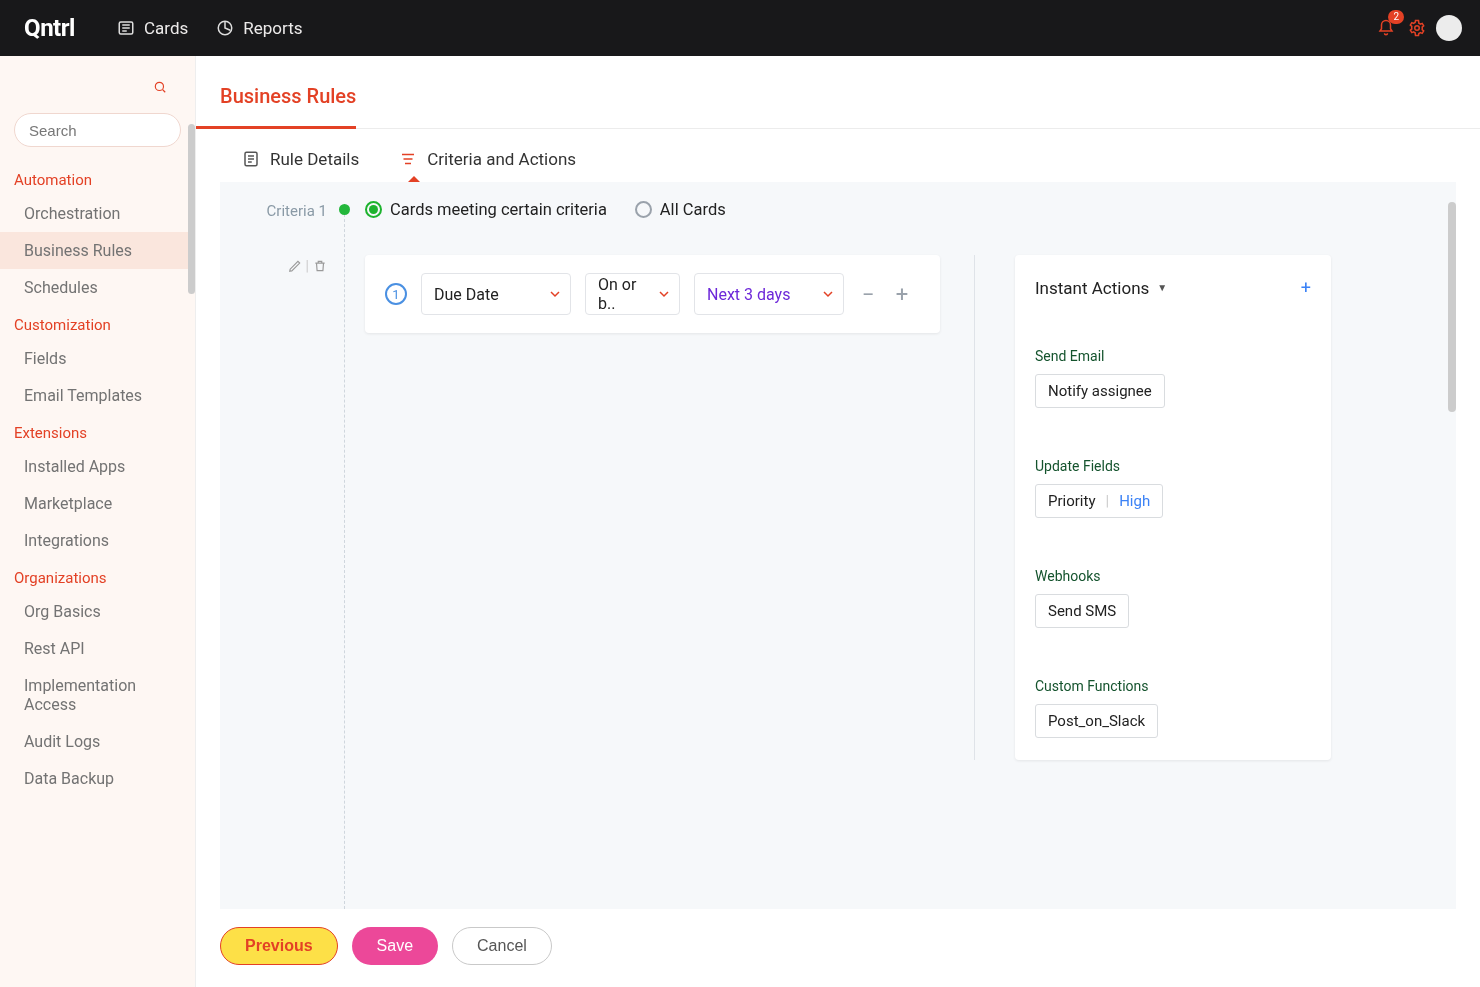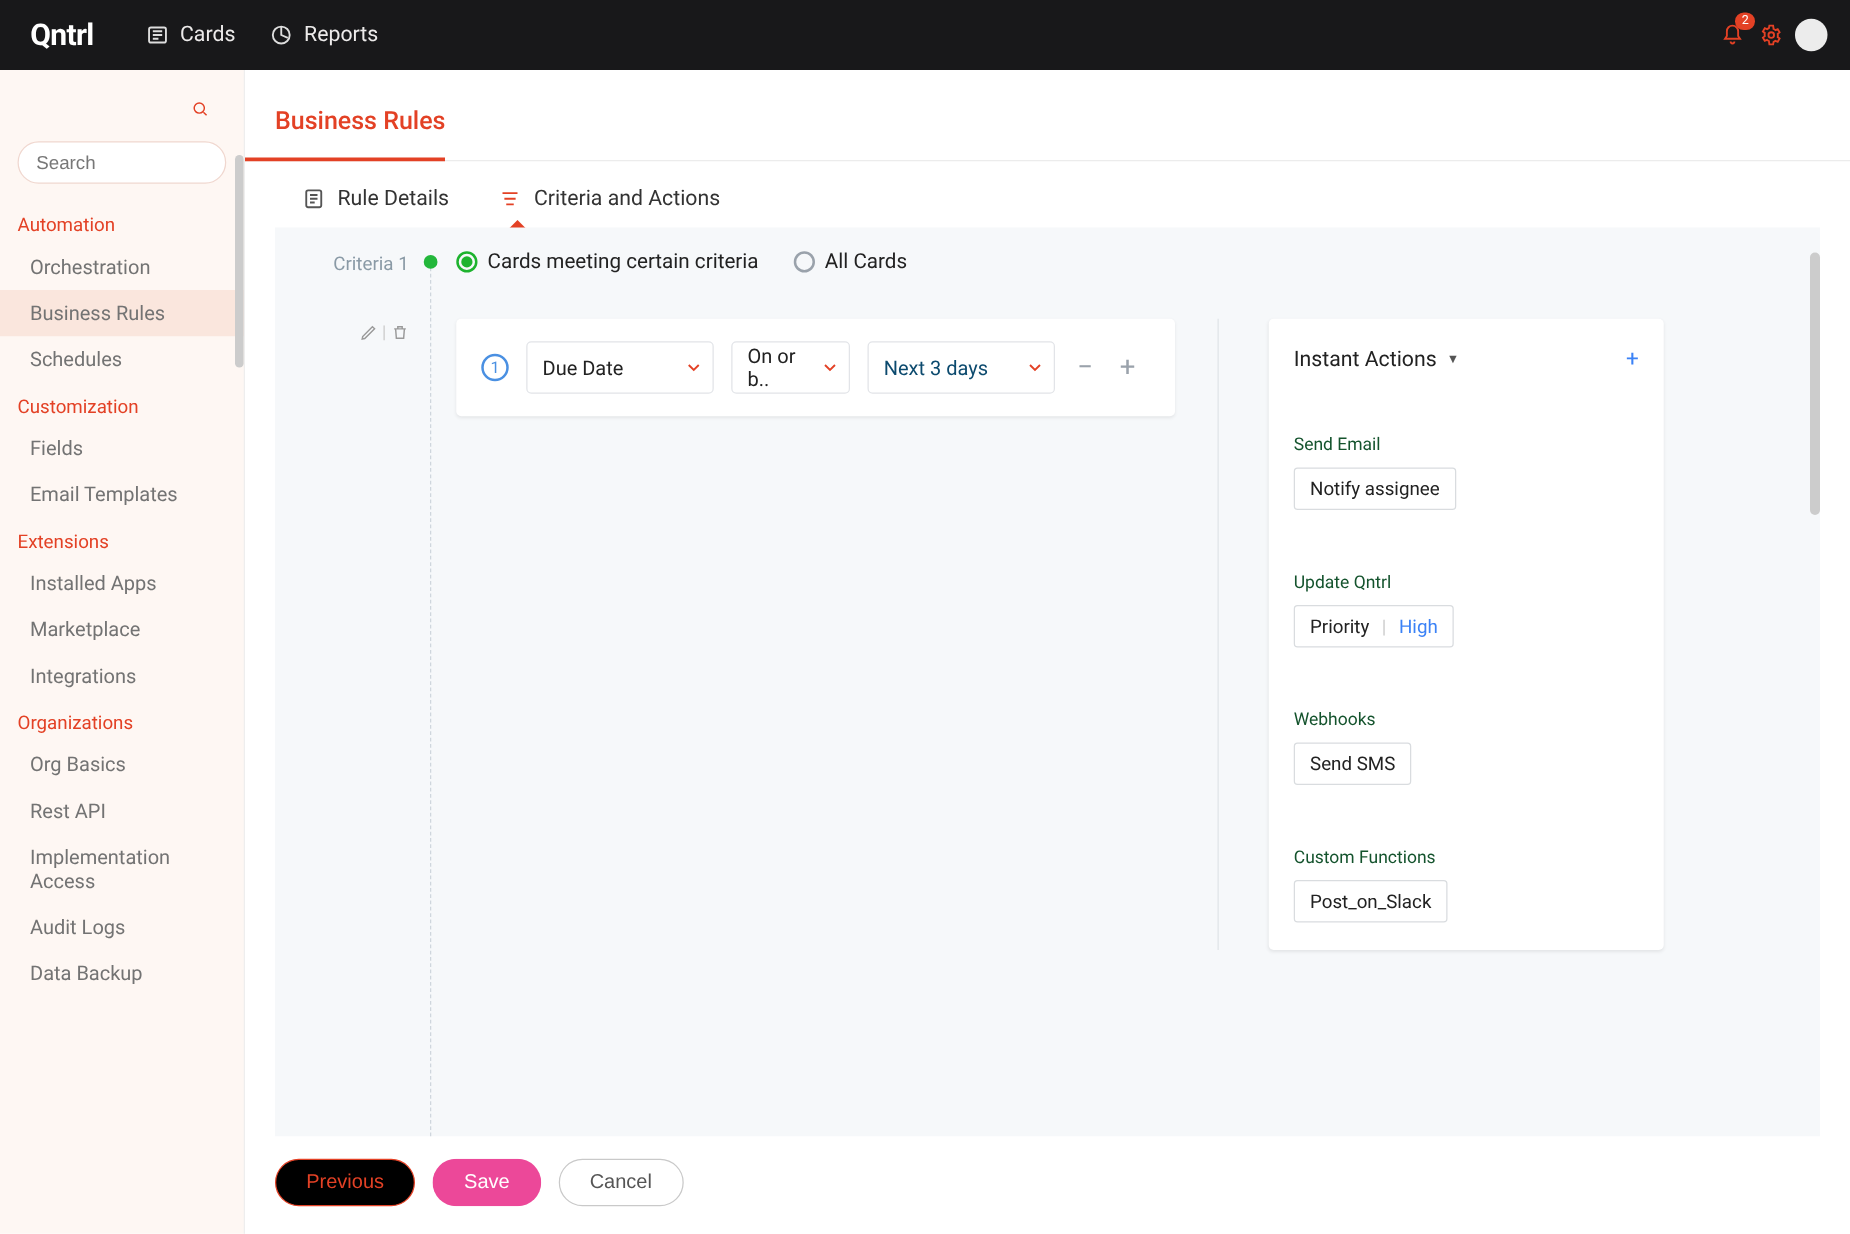--- a/index.html
+++ b/index.html
@@ -313,21 +313,21 @@
     align-items: center;
     cursor: pointer;
   }
   .sel .chev {
     position: absolute;
     right: 10px;
     color: #E34125;
   }
   .sel-field { width: 150px; }
   .sel-op    { width: 95px; }
-  .sel-val   { width: 150px; color: #0c4a6e; }
+  .sel-val   { width: 150px; color: #6d28d9; }
   .pm {
     font-size: 22px;
     color: #9aa2ab;
     cursor: pointer;
     width: 20px;
     text-align: center;
   }
   .v-sep {
     width: 1px;
     align-self: stretch;
@@ -418,21 +418,22 @@
     font-size: 16px;
     cursor: pointer;
     display: inline-flex;
     align-items: center;
     justify-content: center;
     border: 1px solid transparent;
   }
   .btn-prev {
     border-color: #E34125;
     color: #E34125;
-    background: #000000;
+    background: #fde047;
+    font-weight: bold;
   }
   .btn-save {
     background: #ec4899;
     color: #fff;
   }
   .btn-cancel {
     border-color: #c9c9c9;
     color: #555;
     background: #fff;
   }
@@ -626,21 +627,21 @@
               </div>
               <span class="plus">+</span>
             </div>
 
             <div class="act-section">
               <div class="act-heading">Send Email</div>
               <div class="chip">Notify assignee</div>
             </div>
 
             <div class="act-section">
-              <div class="act-heading">Update Qntrl</div>
+              <div class="act-heading">Update Fields</div>
               <div class="chip">
                 <span>Priority</span>
                 <span class="pipe">|</span>
                 <span class="val">High</span>
               </div>
             </div>
 
             <div class="act-section">
               <div class="act-heading">Webhooks</div>
               <div class="chip">Send SMS</div>

